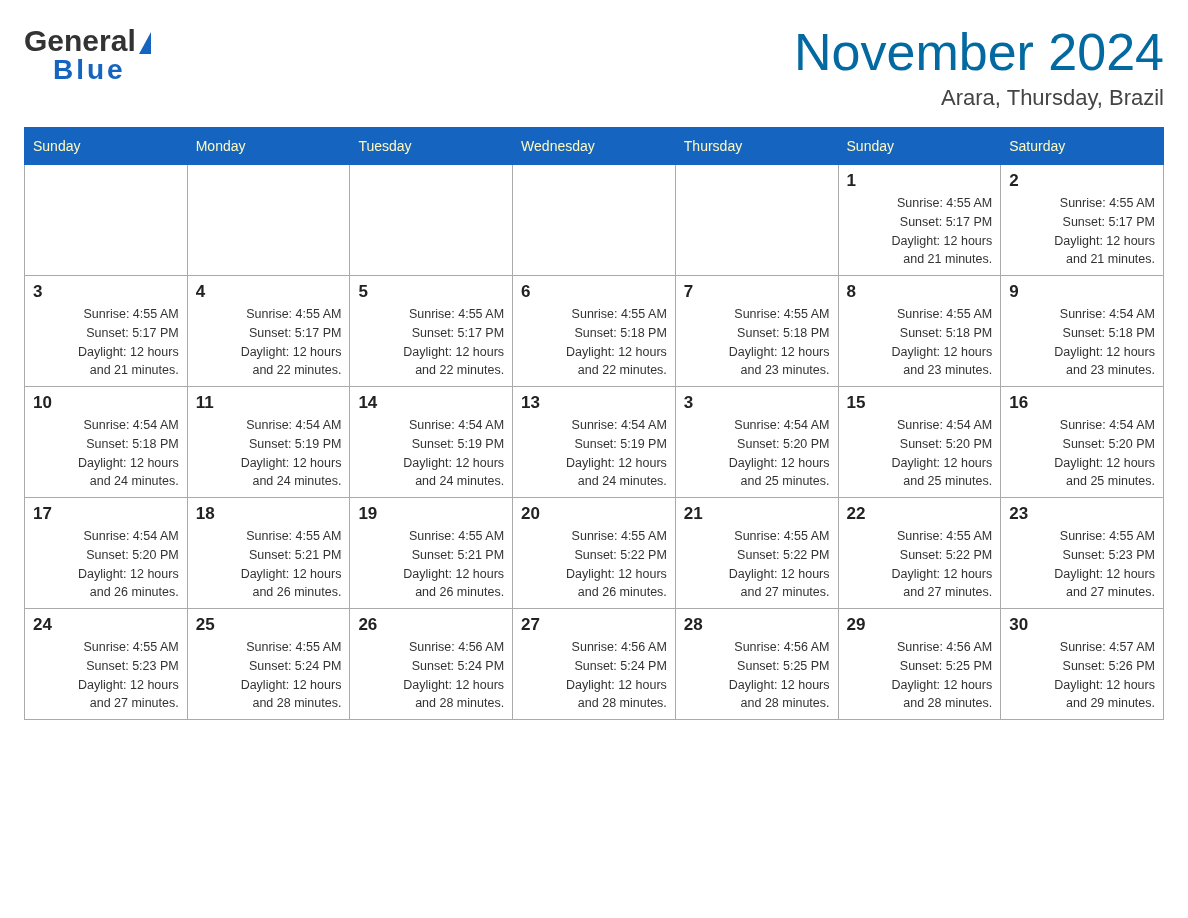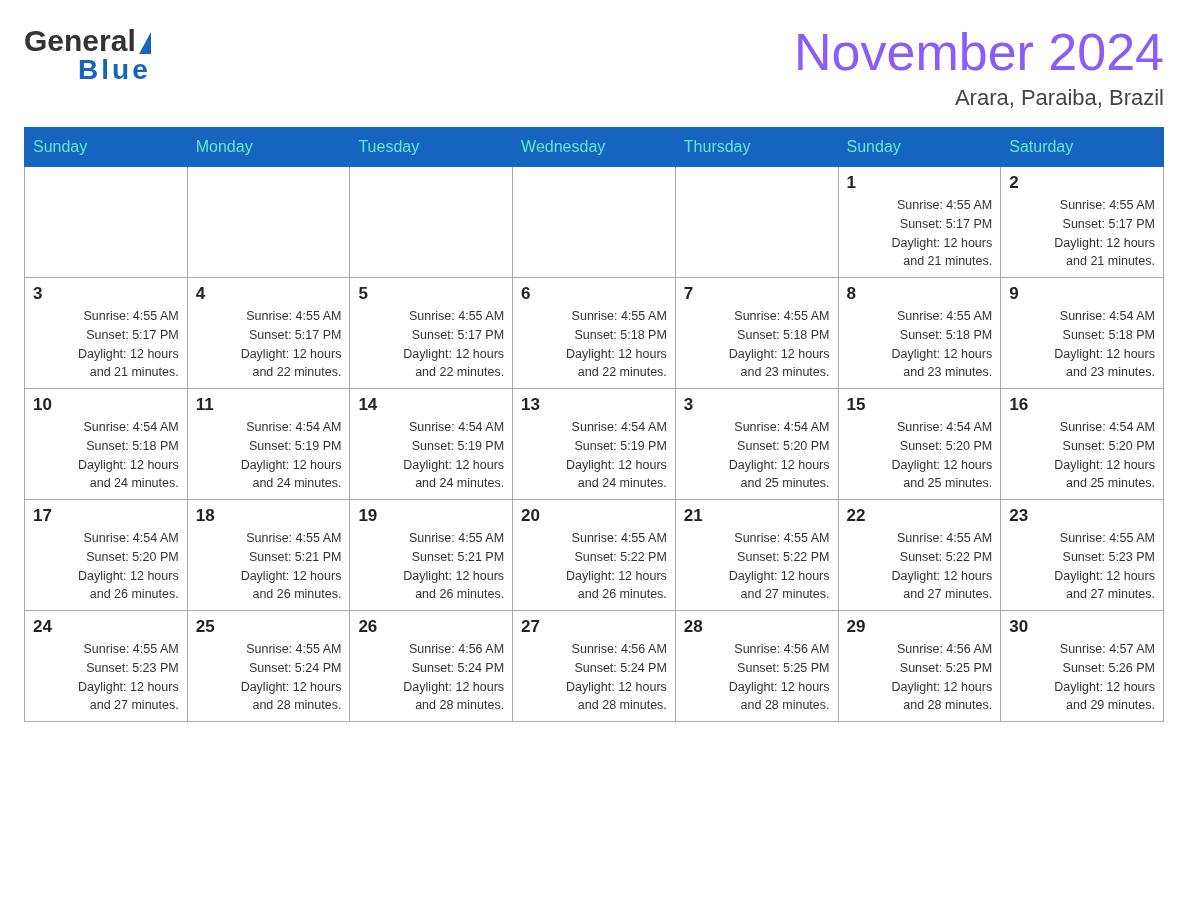--- a/index.html
+++ b/index.html
@@ -12,54 +12,54 @@
     }
     .header {
       display: flex;
       justify-content: space-between;
       align-items: flex-start;
       margin-bottom: 16px;
     }
     .logo {
       display: flex;
       flex-direction: column;
-      align-items: flex-end;
+      align-items: center;
     }
     .logo-general {
       font-size: 28px;
       font-weight: bold;
       color: #333;
       display: flex;
       align-items: center;
     }
     .title-block {
       text-align: right;
     }
     .month-title {
       font-size: 52px;
       font-weight: 300;
-      color: #8b5cf6;
+      color: #0369a1;
       line-height: 1.1;
       margin-left: 23px;
     }
     .location-title {
       font-size: 22px;
       color: #444;
       margin-top: 4px;
     }
     table {
       width: 100%;
       border-collapse: collapse;
       table-layout: fixed;
     }
     th {
       background-color: #1565c0;
-      color: #5eead4;
+      color: #fef9c3;
       padding: 10px 8px;
-      font-size: 16px;
+      font-size: 14px;
       font-weight: normal;
       text-align: left;
       border: 1px solid #1565c0;
     }
     td {
       border: 1px solid #aaa;
       vertical-align: top;
       padding: 6px 8px;
       min-height: 90px;
       font-size: 13px;
@@ -91,21 +91,21 @@
 <div class="header">
   <div class="logo">
     <div class="logo-general">
       <span style="color:#333;font-size:30px;font-weight:bold;">General</span>
       <span style="display:inline-block;width:0;height:0;border-left:12px solid transparent;border-bottom:22px solid #1565c0;margin-left:3px;margin-bottom:-4px;"></span>
     </div>
     <div style="color:#1565c0;font-size:28px;font-weight:bold;letter-spacing:3px;margin-top:-4px;margin-left:4px;">Blue</div>
   </div>
   <div class="title-block">
     <div class="month-title">November 2024</div>
-    <div class="location-title">Arara, Paraiba, Brazil</div>
+    <div class="location-title">Arara, Thursday, Brazil</div>
   </div>
 </div>
 
 <table>
   <thead>
     <tr>
     <th>Sunday</th>
         <th>Monday</th>
         <th>Tuesday</th>
         <th>Wednesday</th>

